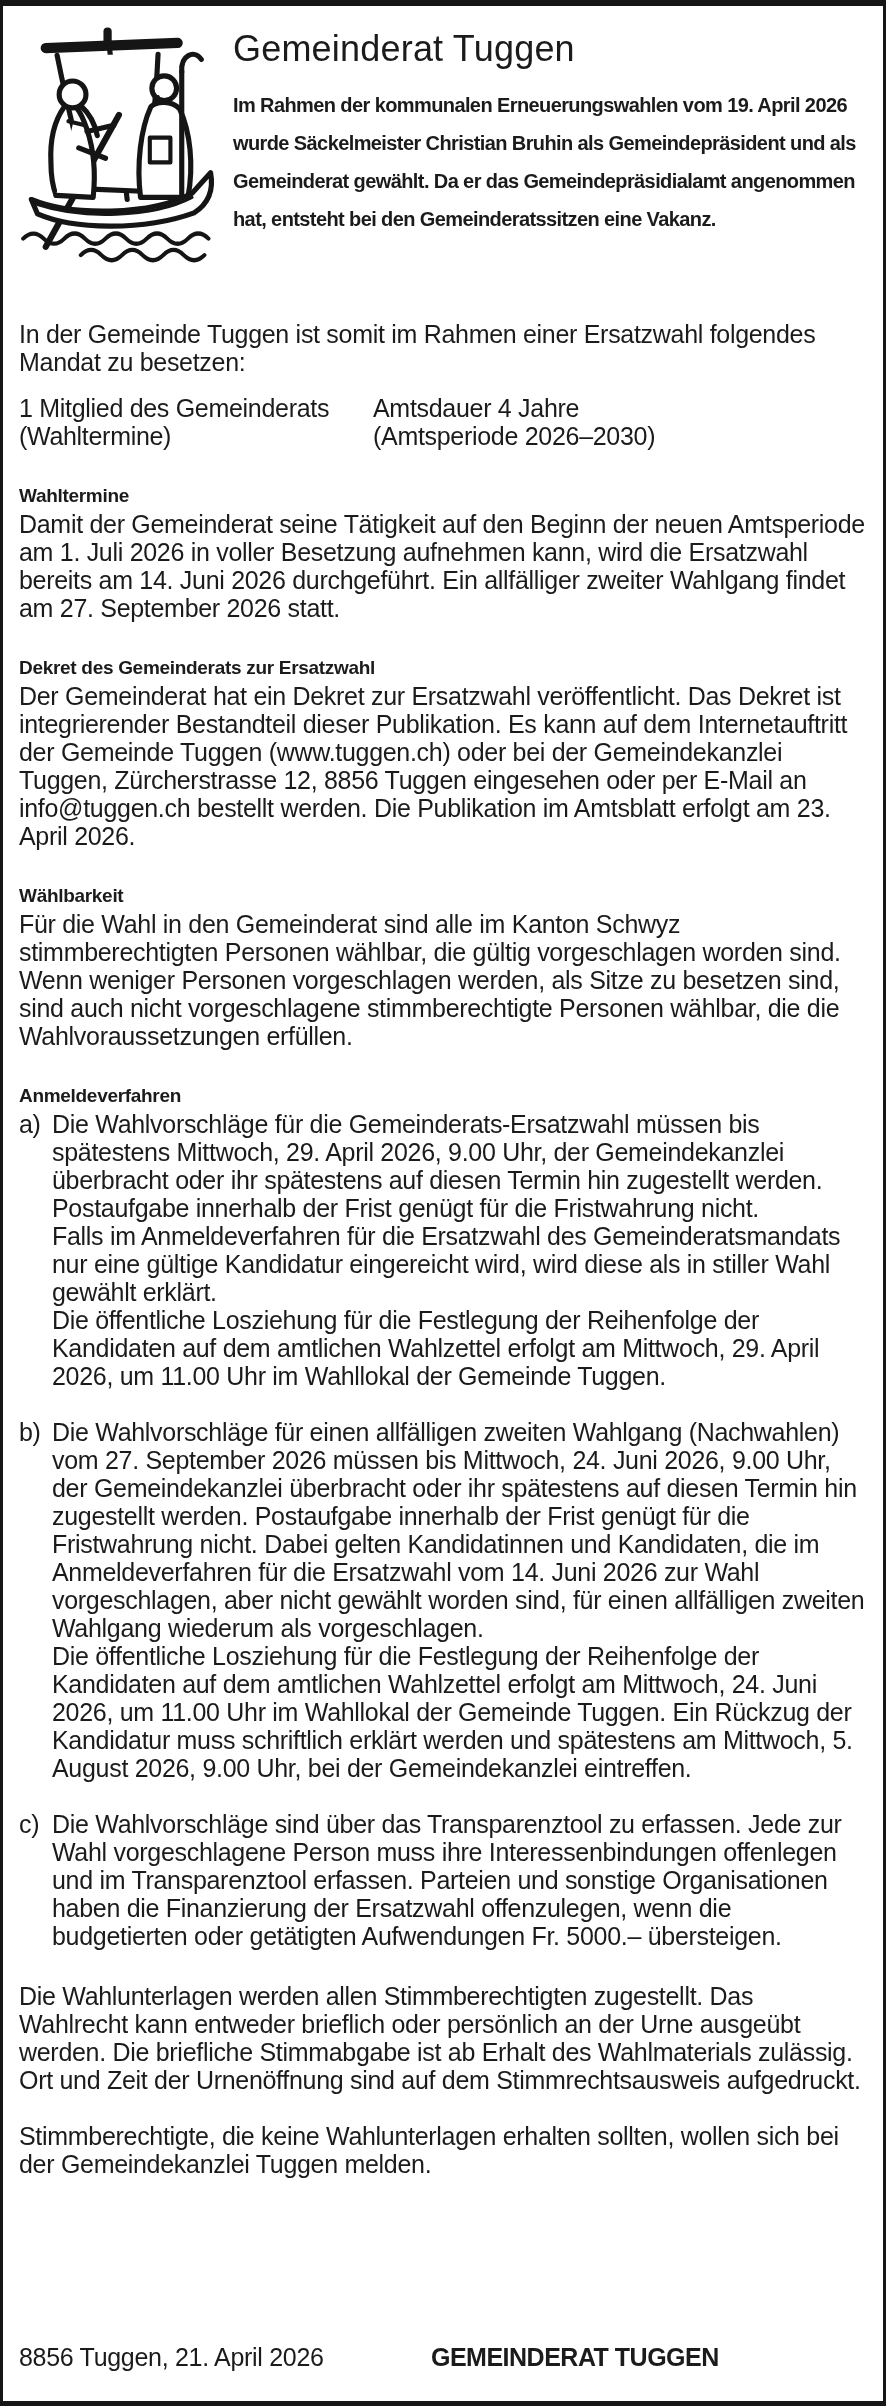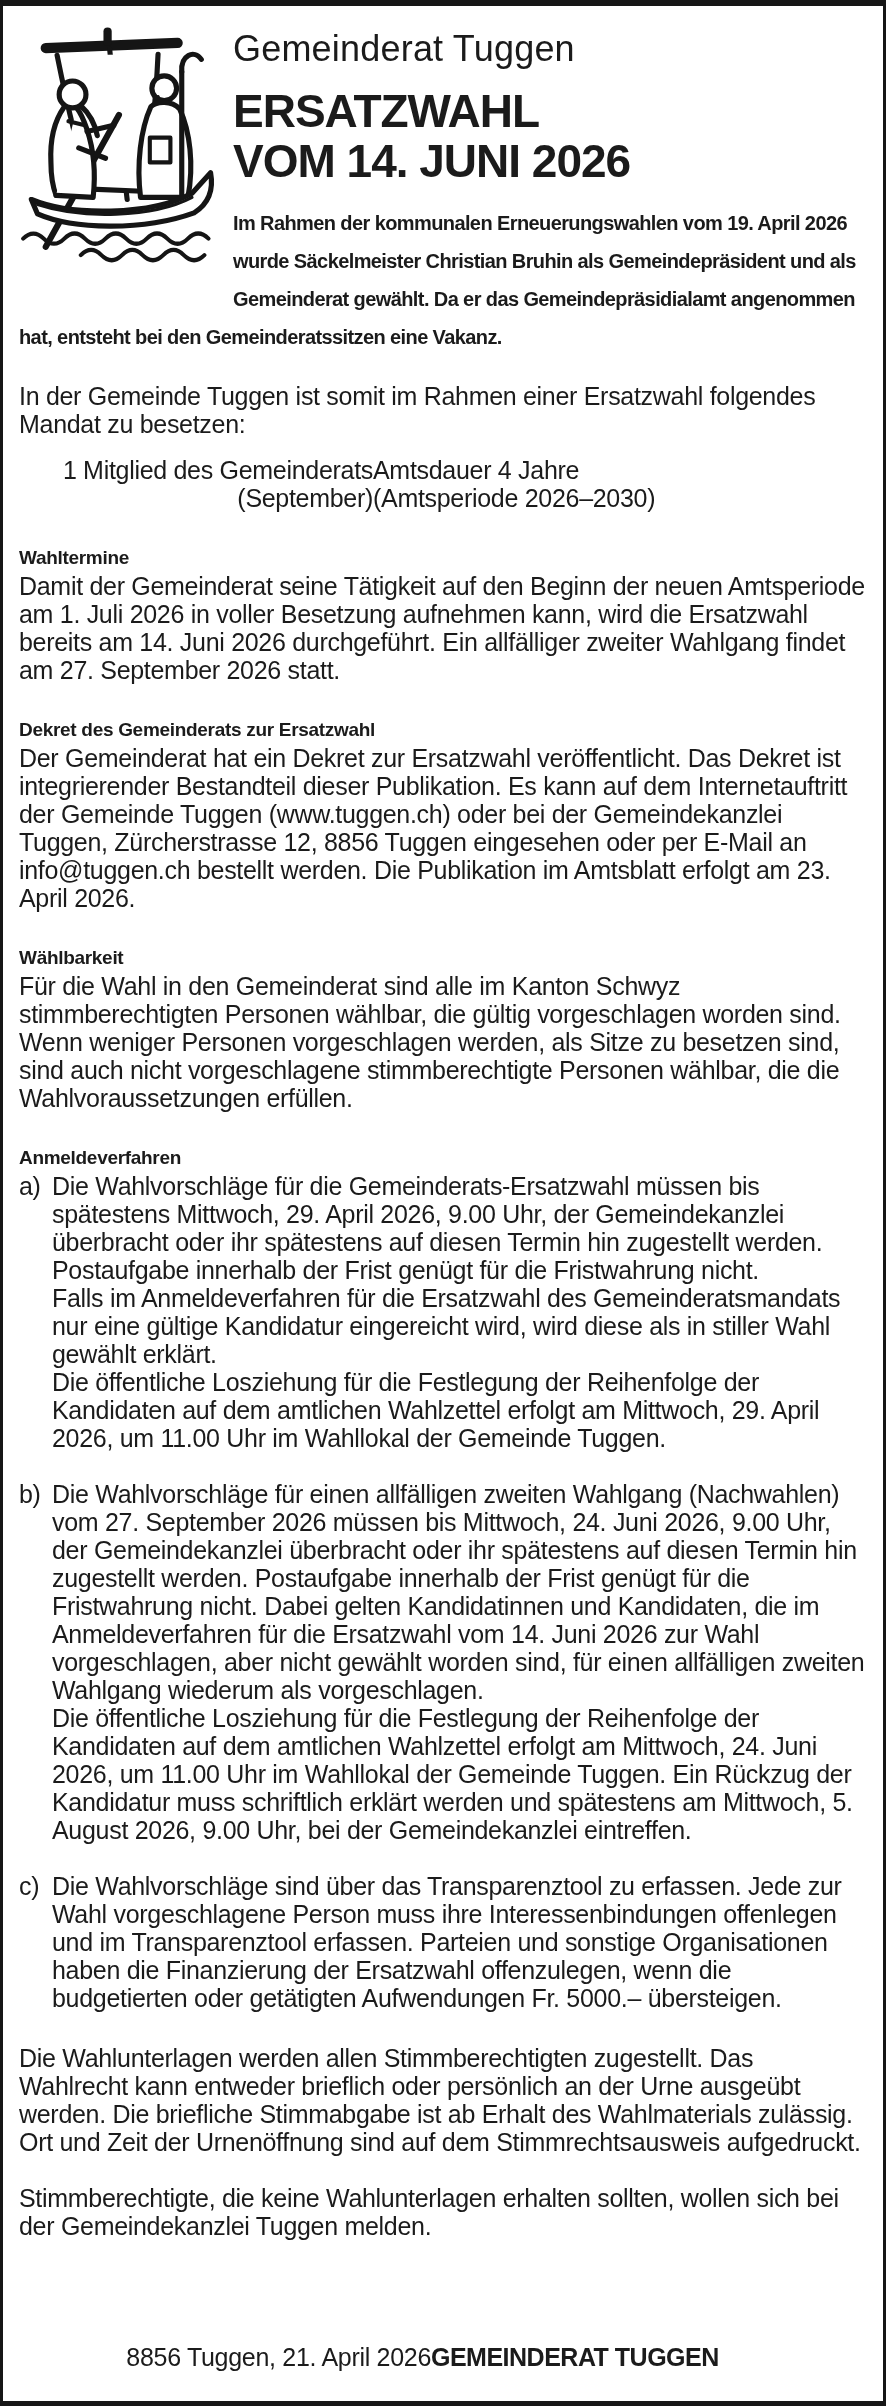--- a/index.html
+++ b/index.html
@@ -46,21 +46,21 @@
     font-size:20px;
     line-height:38px;
     letter-spacing:-0.6px;
     margin:0;
   }
   .clear{clear:both;}
   
   .body-text{font-size:25px;line-height:28px;letter-spacing:-0.3px;}
   .intro{margin:26px 0 0 0;}
   .mandate{display:flex;margin-top:18px;}
-  .mandate .col-left{width:354px;flex:0 0 354px;text-align:right;}
+  .mandate .col-left{width:354px;flex:0 0 354px;}
   .mandate .col-right{flex:1;}
   .mandate div{white-space:nowrap;}
   .section{margin-top:32px;}
   .section h2{
     font-size:19px;
     line-height:28px;
     font-weight:700;
     letter-spacing:-0.3px;
     margin:0;
   }
@@ -70,21 +70,20 @@
   .list-item + .list-item{margin-top:28px;}
   .list-label{position:absolute;left:0;top:0;}
   
   .footer{
     margin-top:auto;
     padding-bottom:16px;
     display:flex;
     font-size:25px;
     line-height:28px;
     letter-spacing:-0.3px;
-    text-align:right;
   }
   .footer .place-date{width:412px;flex:0 0 412px;}
   .footer .signature{font-weight:700;letter-spacing:-0.5px;}
 </style>
 </head>
 <body>
 
 <div class="page">
 
   <div>
@@ -119,34 +118,30 @@
 
           <path d="M12 168 C50 184 128 184 168 162 L186 142 C189 158 184 172 170 181 C120 199 52 197 18 182 Z" fill="#ffffff"></path>
           <path d="M18 173 C60 187 130 186 168 166" stroke-width="3"></path>
 
           <path d="M4 206 q10 -10 20 0 q10 10 20 0 q10 -10 20 0 q10 10 20 0 q10 -10 20 0 q10 10 20 0 q10 -10 20 0 q10 10 20 0 q10 -10 20 0" stroke-width="4"></path>
           <path d="M60 222 q10 -10 20 0 q10 10 20 0 q10 -10 20 0 q10 10 20 0 q10 -10 20 0 q10 10 20 0" stroke-width="4"></path>
         </svg>
       </span>
     </div>
     <div class="org-line">Gemeinderat Tuggen</div>
-    <div class="main-title">
-      <div>ERSATZWAHL</div>
-      <div>VOM 14. JUNI 2026</div>
-    </div>
     <p class="lead">Im Rahmen der kommunalen Erneuerungswahlen vom 19. April 2026 wurde Säckelmeister Christian Bruhin als Gemeindepräsident und als Gemeinderat gewählt. Da er das Gemeindepräsidialamt angenommen hat, entsteht bei den Gemeinderatssitzen eine Vakanz.</p>
     <div class="clear"></div>
   </div>
 
   <p class="body-text intro">In der Gemeinde Tuggen ist somit im Rahmen einer Ersatzwahl folgendes Mandat zu besetzen:</p>
 
   <div class="body-text mandate">
     <div class="col-left">
       <div>1 Mitglied des Gemeinderats</div>
-      <div>(September)</div>
+      <div>(Wahltermine)</div>
     </div>
     <div class="col-right">
       <div>Amtsdauer 4 Jahre</div>
       <div>(Amtsperiode 2026–2030)</div>
     </div>
   </div>
 
   <div class="body-text section">
     <h2>Wahltermine</h2>
     <p>Damit der Gemeinderat seine Tätigkeit auf den Beginn der neuen Amtsperiode am 1. Juli 2026 in voller Besetzung aufnehmen kann, wird die Ersatzwahl bereits am 14. Juni 2026 durchgeführt. Ein allfälliger zweiter Wahlgang findet am 27. September 2026 statt.</p>

